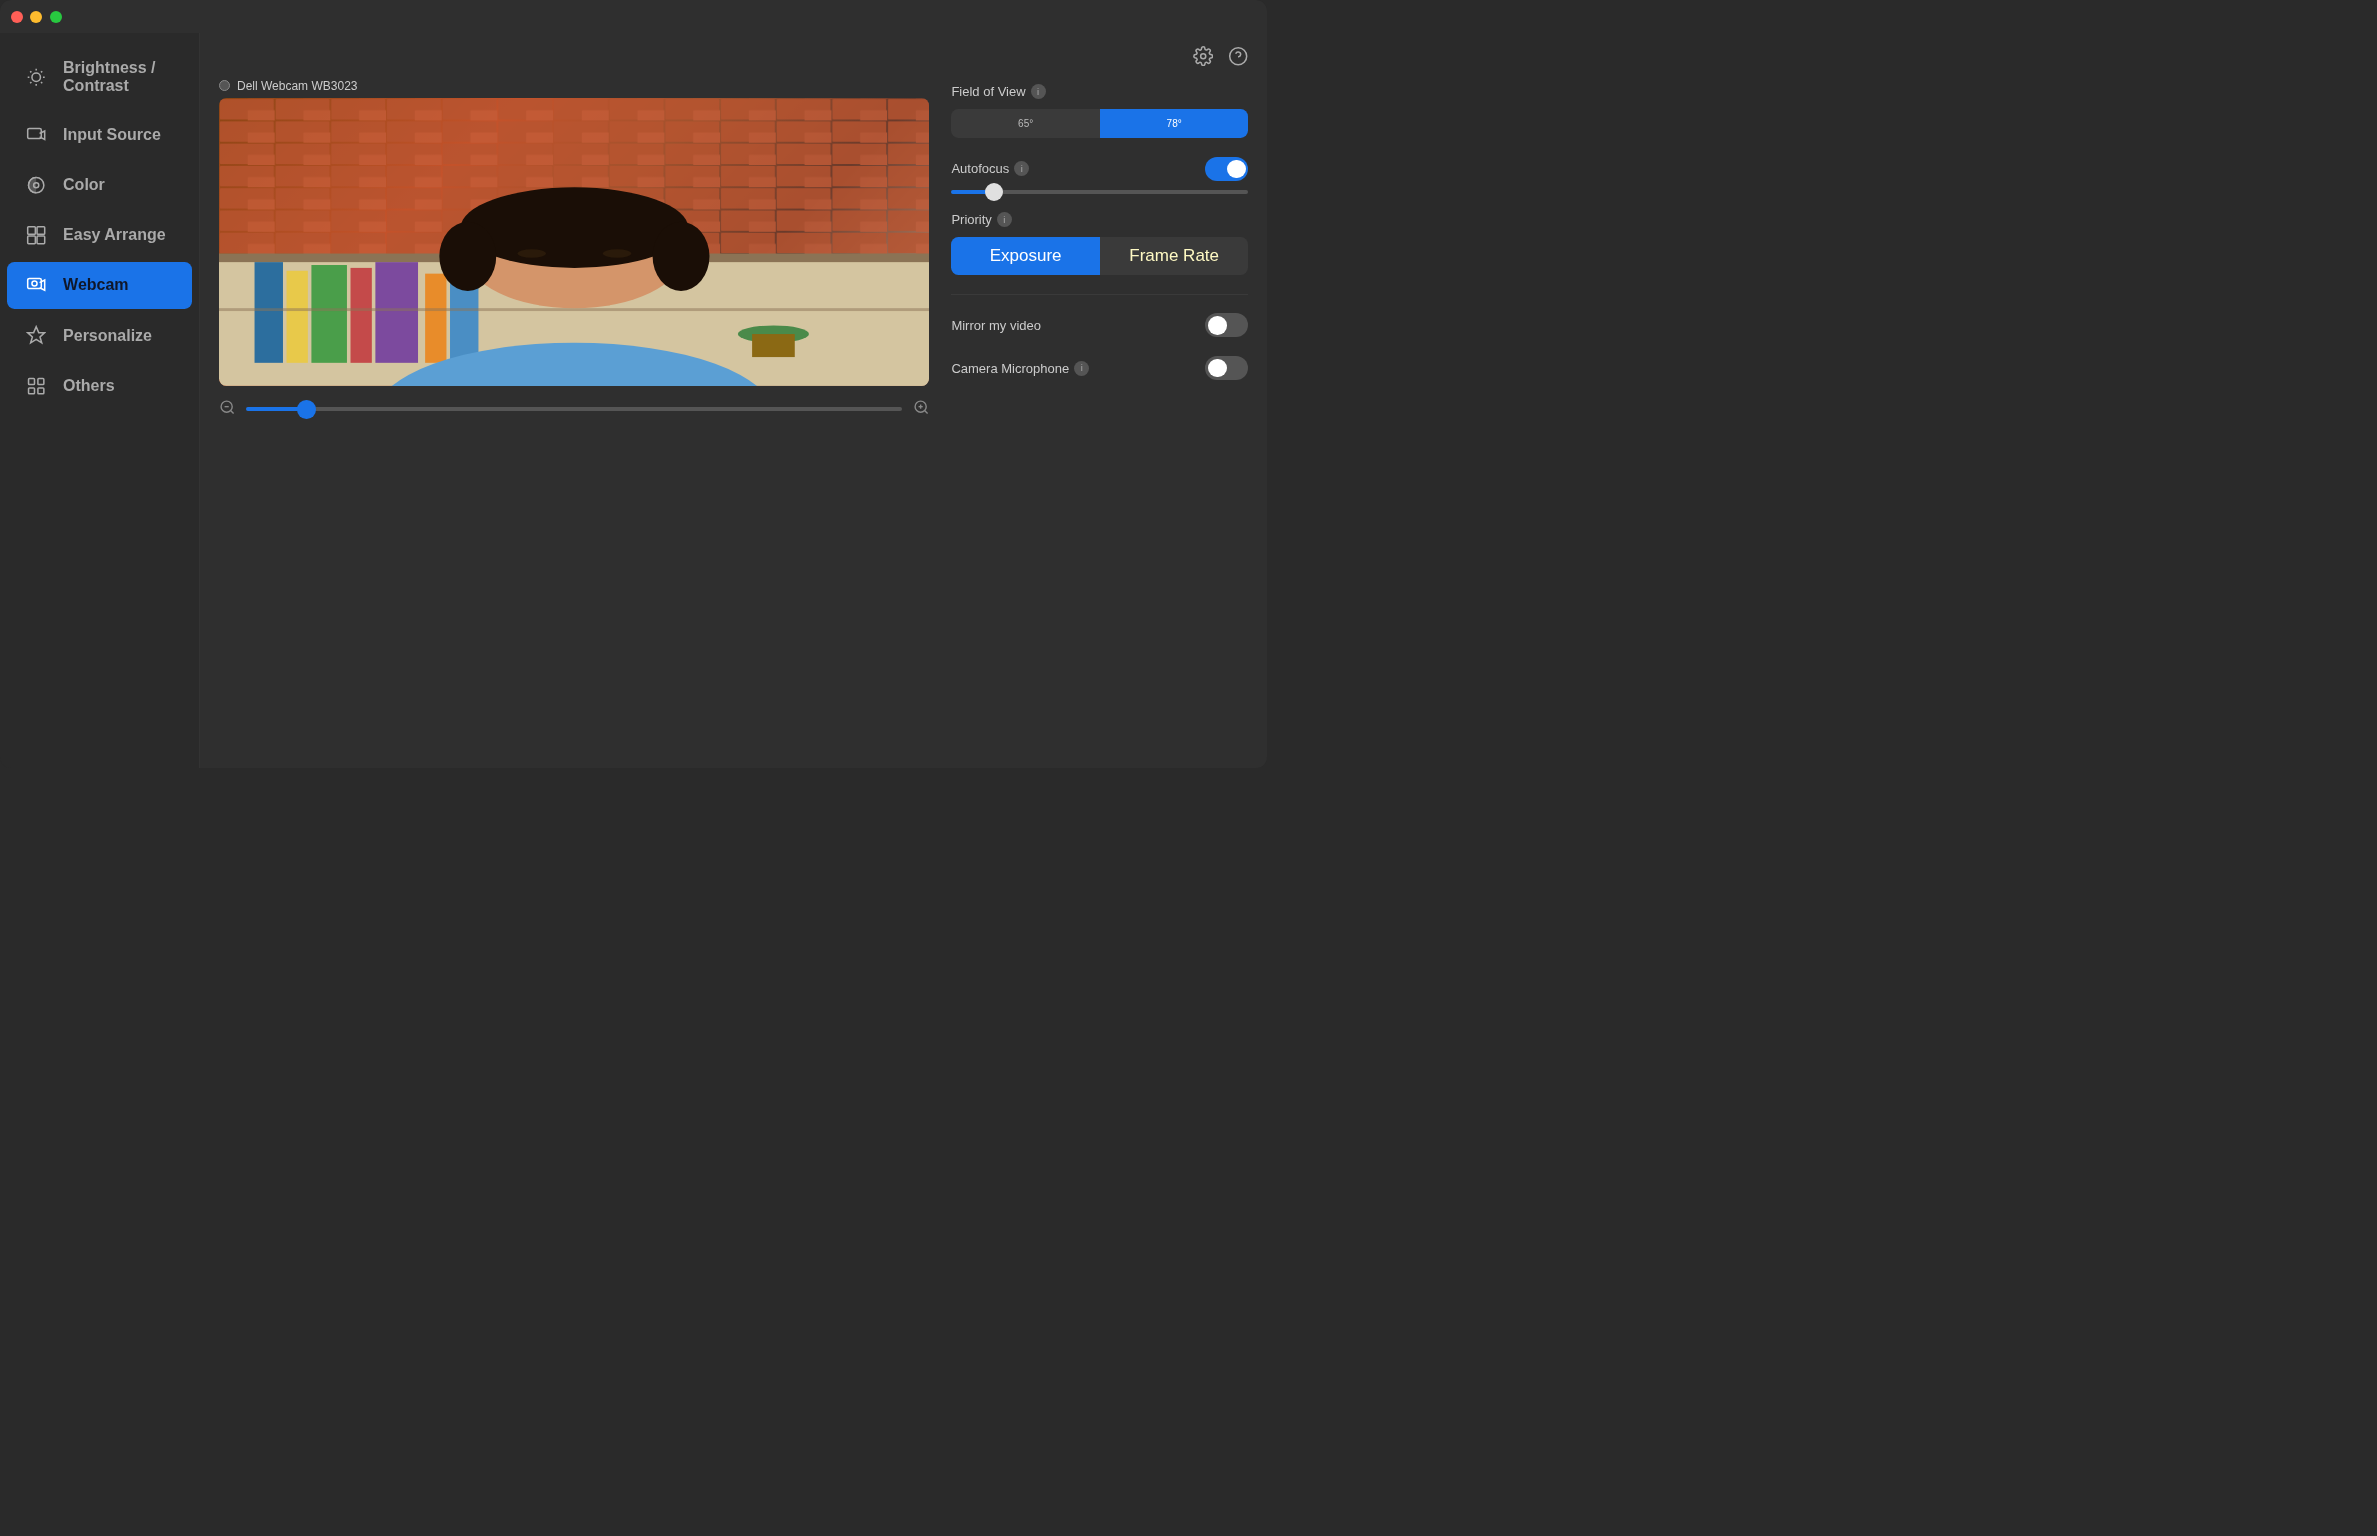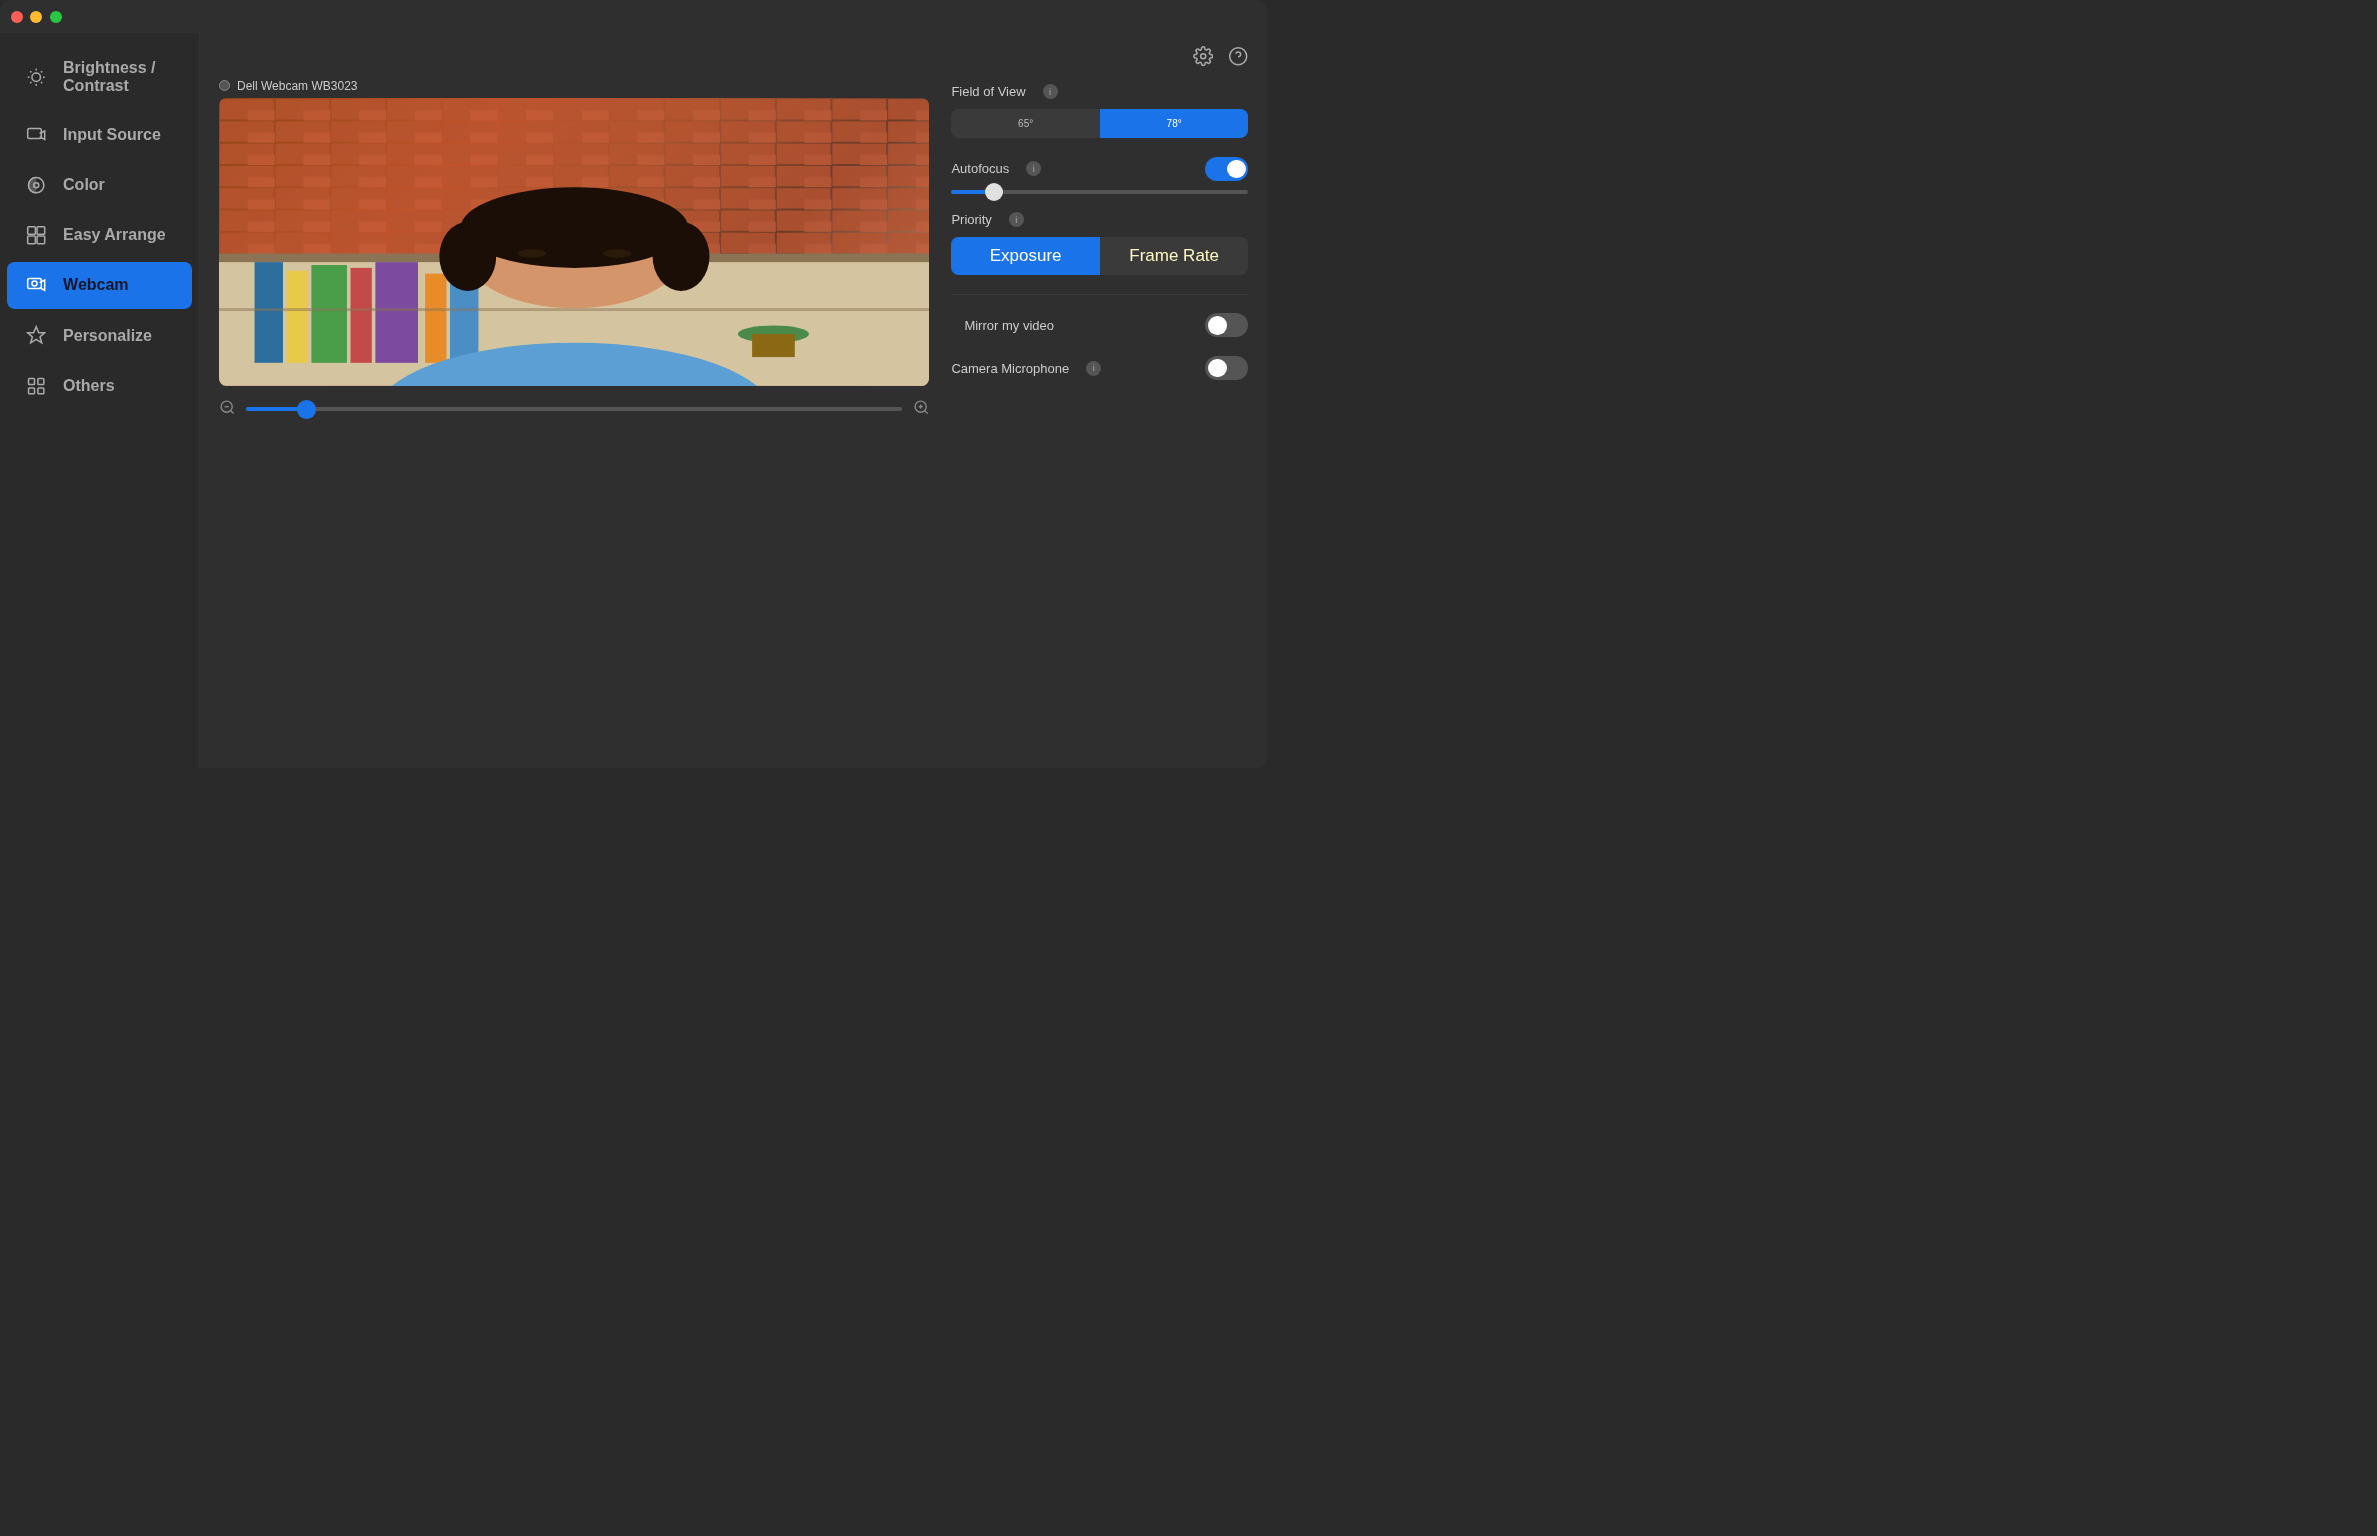--- a/index.html
+++ b/index.html
@@ -215,21 +215,21 @@
     }
 
     .control-section {
       display: flex;
       flex-direction: column;
       gap: 9.3px;
     }
     .control-label {
       display: flex;
       align-items: center;
-      gap: 17px;
+      gap: 5px;
       color: #ccc;
       font-size: 13px;
     }
     .info-icon {
       width: 15px;
       height: 15px;
       border-radius: 50%;
       background: #555;
       color: #aaa;
       font-size: 9.3px;
@@ -574,21 +574,21 @@
           <div class="priority-buttons">
             <button class="priority-btn">Exposure</button>
             <button class="priority-btn">Frame Rate</button>
           </div>
         </div>
 
         <div class="divider"></div>
 
         <div class="control-section">
           <div class="toggle-row">
-            <span style="color:#ccc;font-size:13px;margin-left:13px;">Mirror my video</span>
+            <span style="color:#ccc;font-size:13px;">Mirror my video</span>
             <div class="toggle-switch off">
               <div class="toggle-knob"></div>
             </div>
           </div>
         </div>
 
         <div class="control-section">
           <div class="toggle-row">
             <div class="control-label">
               <span>Camera Microphone</span>

